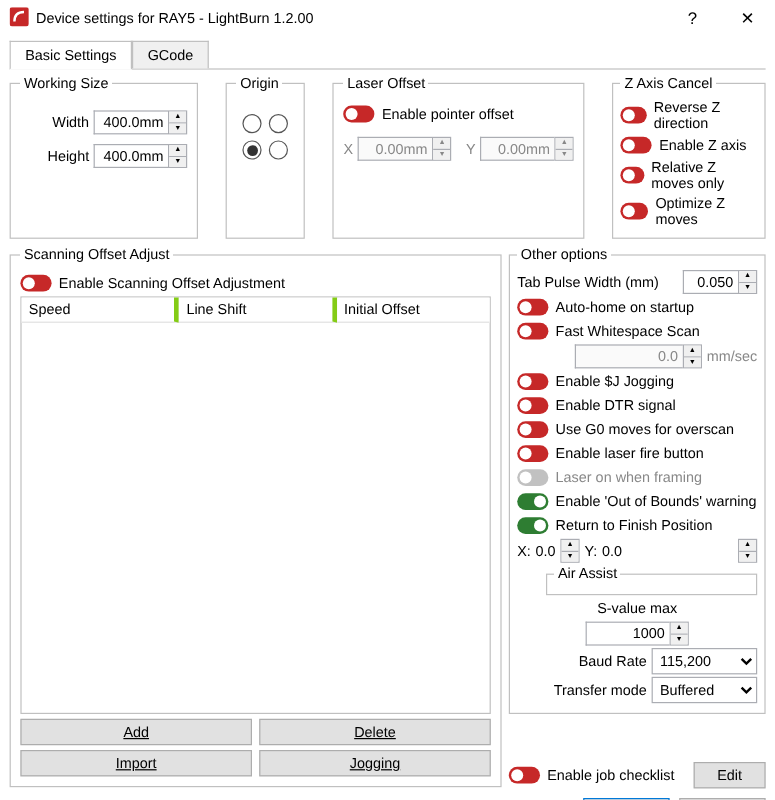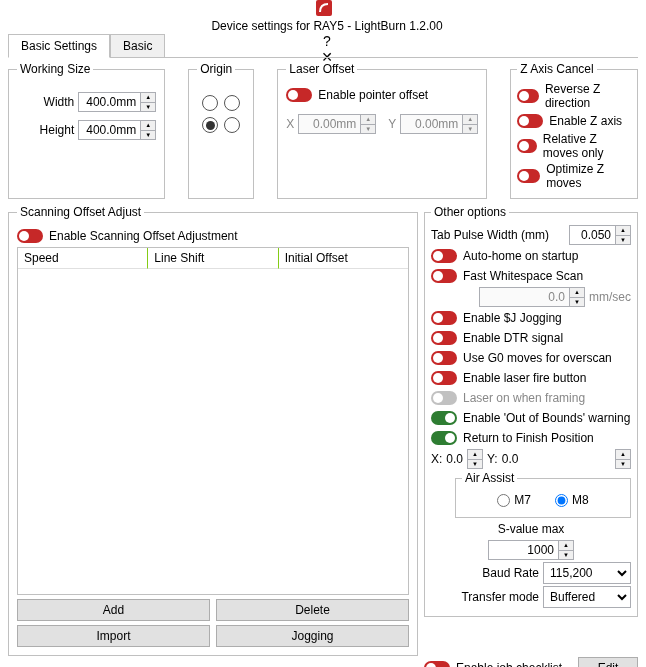--- a/index.html
+++ b/index.html
@@ -1,18 +1,18 @@
 <!DOCTYPE html>
 <html><head>
 <meta charset="utf-8">
 <style>
 * { box-sizing: border-box; margin: 0; padding: 0; font-family: "Segoe UI", Tahoma, sans-serif; font-size: 12px; }
 body { background: #fff; width: 646px; height: 667px; overflow: hidden; }
 
-.titlebar { height: 30px; display: flex; align-items: center; padding: 0 0 0 8px; flex-direction: column; }
+.titlebar { height: 30px; display: flex; align-items: center; padding: 0 0 0 8px; }
 .titlebar svg { width: 16px; height: 16px; margin-right: 6px; }
 .titlebar .title { flex: 1; font-size: 12px; }
 .titlebar .btn { width: 46px; height: 30px; display: flex; align-items: center; justify-content: center; font-size: 14px; }
 
 .page { padding: 4px 8px 8px 8px; }
 
 .tabs { display: flex; border-bottom: 1px solid #c0c0c0; position: relative; height: 24px; }
 .tab { padding: 4px 12px; border: 1px solid #c0c0c0; border-bottom: none; background: #f0f0f0; position: relative; font-size: 12px; cursor: default; }
 .tab.active { background: #fff; border-bottom: 1px solid #fff; margin-bottom: -1px; color: #000; }
 
@@ -44,24 +44,24 @@
 .toggle.off::after { left: 2px; }
 .toggle.on { background: #2e7d32; }
 .toggle.on::after { right: 2px; }
 .toggle.dis { background: #999; opacity: .6; }
 .toggle.dis::after { left: 2px; }
 .toggle-row { display: flex; align-items: center; gap: 6px; margin: 2px 0; min-height: 18px; }
 .toggle-row.dis .lbl { color: #888; }
 
 .table { border: 1px solid #c0c0c0; height: 348px; margin-top: 2px; background: #fff; }
 .table .hdr { display: flex; }
-.table .hdr div { flex: 1; border-right: 1px solid #84cc16; border-bottom: 1px solid #e0e0e0; padding: 3px 6px; font-size: 12px; background: #fff; }
+.table .hdr div { flex: 1; border-right: 4px solid #84cc16; border-bottom: 1px solid #e0e0e0; padding: 3px 6px; font-size: 12px; background: #fff; }
 .table .hdr div:last-child { border-right: none; }
 
-.btnrow { display: flex; gap: 6px; margin-top: 4px; }
+.btnrow { display: flex; gap: 6px; margin-top: 4px; text-decoration: underline; }
 .btn2 { flex: 1; height: 22px; border: 1px solid #adadad; background: #e1e1e1; font-size: 12px; cursor: default; display: flex; align-items: center; justify-content: center; }
 
 .radiorow { display: flex; gap: 24px; justify-content: center; margin: 4px 0; }
 .radiorow label { display: flex; align-items: center; gap: 4px; }
 
 select { height: 22px; border: 1px solid #abadb3; background: #fff; padding: 0 2px; font-size: 12px; }
 
 .topgroups { display: flex; gap: 23px; }
 .g-work { width: 192px; }
 .g-origin { width: 78px; }
@@ -87,21 +87,21 @@
       </svg>
   </span>
   <span class="title">Device settings for RAY5 - LightBurn 1.2.00</span>
   <div class="btn">?</div>
   <div class="btn close">✕</div>
 </div>
 
 <div class="page">
   <div class="tabs">
     <div class="tab active">Basic Settings</div>
-    <div class="tab">Basic</div>
+    <div class="tab">GCode</div>
   </div>
 
   <div class="topgroups" style="margin-top:4px;">
     <fieldset class="g-work">
       <legend>Working Size</legend>
       <div class="row" style="justify-content:flex-end; margin-top:10px;">
         <span class="lbl">Width</span>
         <div class="numinput">
           <input readonly="" value="400.0mm" style="">
           <div class="spin">
@@ -279,30 +279,20 @@
           <div class="numinput" style="margin-left:auto;width:16px;">
               <div class="spin" style="border-left:1px solid #abadb3;">
                 <div>▲</div>
                 <div>▼</div>
               </div>
             </div>
         </div>
 
         <fieldset class="compact" style="margin-top:2px;margin-left:24px;">
           <legend>Air Assist</legend>
-          <div class="radiorow">
-            <label>
-                <input type="radio" name="air" style=""> 
-                <span>M7</span>
-              </label>
-            <label>
-                <input type="radio" name="air" checked="" style=""> 
-                <span>M8</span>
-              </label>
-          </div>
         </fieldset>
 
         <div class="rvrow" style="margin-top:4px;flex-direction:column;">
           <span class="lbl lbl-r">S-value max</span>
           <div class="numinput">
               <input style="width: 70px;" value="1000">
               <div class="spin">
                 <div>▲</div>
                 <div>▼</div>
               </div>

